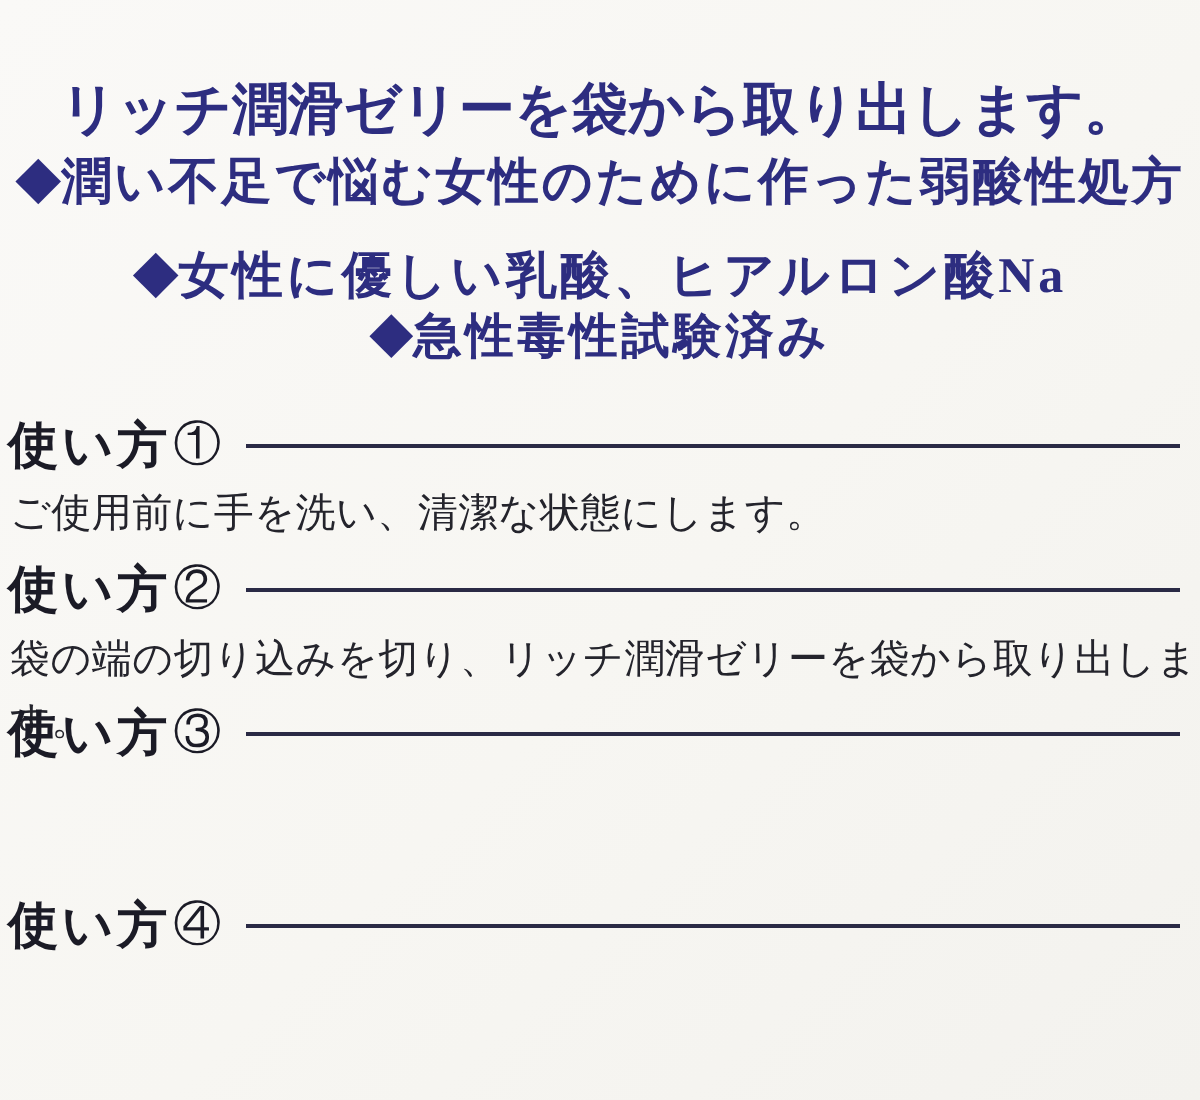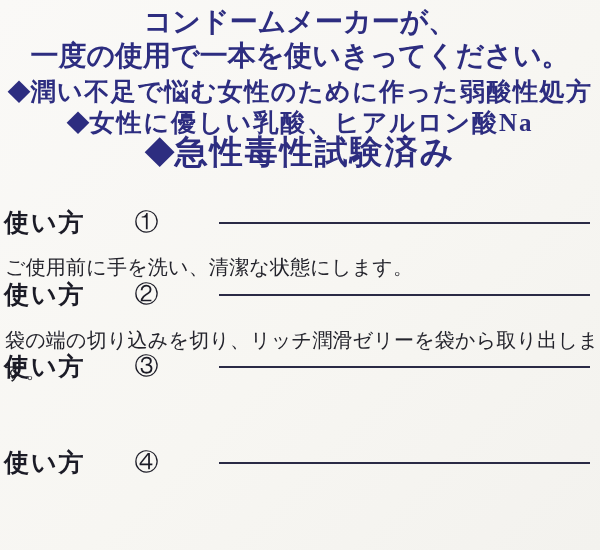--- a/index.html
+++ b/index.html
@@ -31,37 +31,36 @@
   }
   .feature-line {
     text-align: center;
     font-family: "Liberation Serif", serif;
     font-weight: bold;
     color: #2d2d80;
     font-size: 25px;
     line-height: 29px;
   }
   .feature-line.small {
-    font-size: 33px;
+    font-size: 24px;
     font-family: Liberation Serif, serif;
   }
   .feature-line .diamond {
     font-size: 0.92em;
     letter-spacing: 0;
   }
   .ls1 { letter-spacing: 1.5px; }
-  .ls2 { letter-spacing: 2px; }
+  .ls2 { letter-spacing: 2px; margin-top: 16px; }
   
   .step-heading {
     display: flex;
     align-items: center;
     left: 4px;
     right: 10px;
     height: 30px;
-    gap: 48px;
   }
   .step-label {
     font-weight: bold;
     font-size: 25px;
     letter-spacing: 2px;
     color: #1b1b26;
   }
   .step-number {
     font-weight: normal;
     font-size: 24px;
@@ -76,30 +75,28 @@
     margin-top: 2px;
   }
   .step-body {
     left: 5px;
     right: 0;
     font-size: 20px;
     line-height: 31px;
     letter-spacing: 0.2px;
     color: #24242c;
     white-space: pre-line;
-    margin-top: 10px;
   }
 </style>
 </head>
 <body>
 
 <div class="panel">
 
-  <div class="row title-line" style="top:5px">コンドームメーカーが、</div>
-  <div class="row title-line" style="top:39px">一度の使用で一本を使いきってください。</div>
+  <div class="row title-line" style="top:39px">リッチ潤滑ゼリーを袋から取り出します。</div>
 
   <div class="row feature-line ls1" style="top:77px">
     <span class="diamond">◆</span><span>潤い不足で悩む女性のために作った弱酸性処方</span>
   </div>
   <div class="row feature-line ls2" style="top:108px">
     <span class="diamond">◆</span><span>女性に優しい乳酸、ヒアルロン酸Na</span>
   </div>
   <div class="row feature-line small ls2" style="top:138px">
     <span class="diamond">◆</span><span>急性毒性試験済み</span>
   </div>

